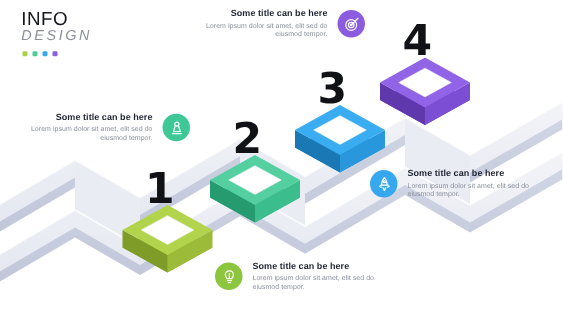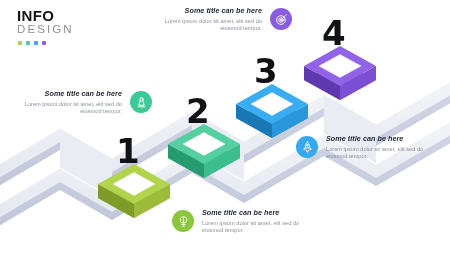--- a/index.html
+++ b/index.html
@@ -18,31 +18,32 @@
 
   
   .brand {
     position: absolute;
     left: 17px;
     top: 8px;
     width: 150px;
   }
   .brand-line1, .brand-line2 {
     font-size: 15px;
-    font-weight: bold;
+    font-weight: normal;
     letter-spacing: 0.4px;
     color: #15161a;
     line-height: 15px;
   }
   .brand-line3, .brand-line4 {
     font-size: 11.5px;
     font-weight: normal;
     letter-spacing: 2.1px;
     color: #8d9099;
     line-height: 13px;
+    font-style: italic;
   }
   .dots {
     display: flex;
     gap: 4px;
     margin-top: 5px;
     margin-left: 1px;
   }
   .dot {
     width: 4px;
     height: 4px;
@@ -84,21 +85,20 @@
   }
   .callout-text { width: 108px; }
   .callout-text.right-align { text-align: right; }
   .callout-title {
     font-size: 7.2px;
     font-weight: bold;
     color: #1d2330;
     letter-spacing: 0.05px;
     margin-bottom: 2.5px;
     line-height: 9px;
-    font-style: italic;
   }
   .callout-body {
     font-size: 5.6px;
     color: #8a8f9c;
     line-height: 7.6px;
     letter-spacing: 0.03px;
   }
   .callout-icon {
     width: 22px;
     height: 22px;

